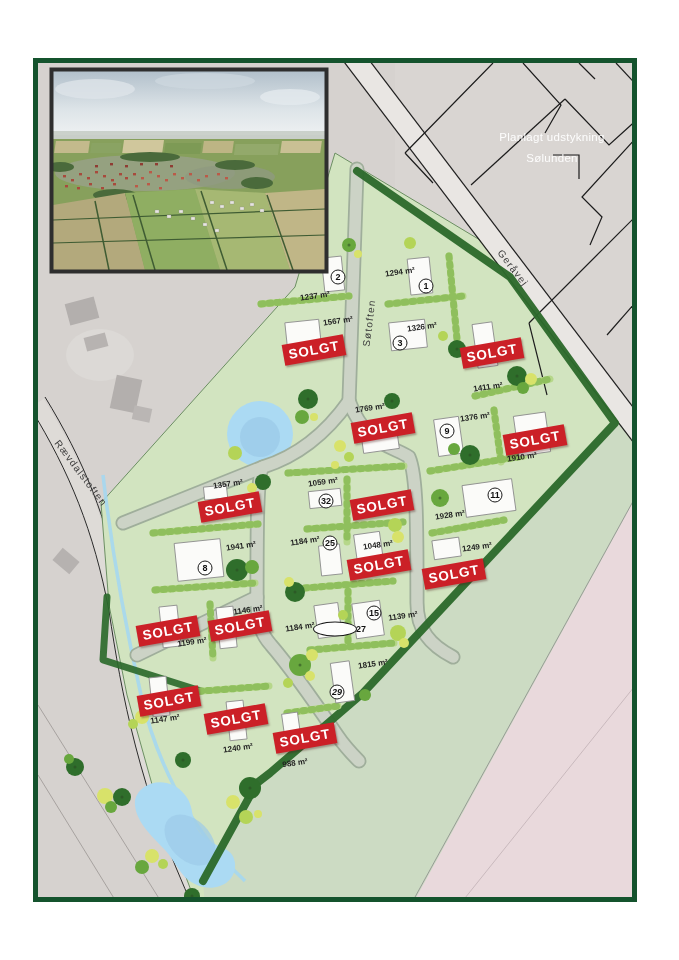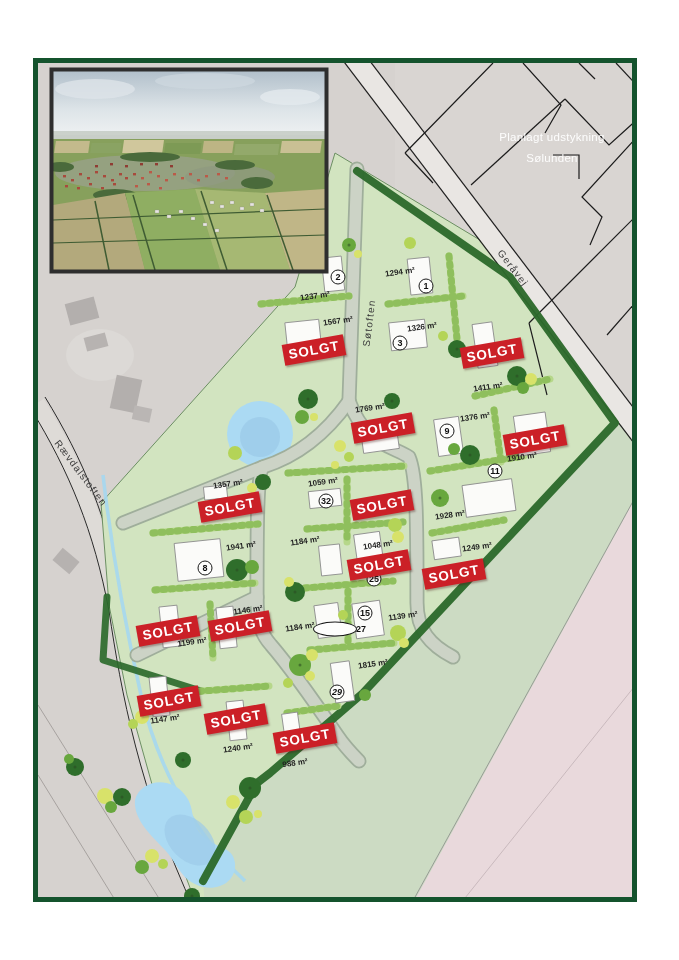--- a/index.html
+++ b/index.html
@@ -377,29 +377,29 @@
       <div class="lot-num" style="left: 388px; top: 223px; transform: translate(-50%, -50%) rotate(0deg);">1</div>
       <div class="area-label" style="left: 277px; top: 233px; transform: translate(-50%, -50%) rotate(-8deg);">1237 m²</div>
       <div class="lot-num" style="left: 300px; top: 214px; transform: translate(-50%, -50%) rotate(0deg);">2</div>
       <div class="area-label" style="left: 384px; top: 264px; transform: translate(-50%, -50%) rotate(-8deg);">1326 m²</div>
       <div class="lot-num" style="left: 362px; top: 280px; transform: translate(-50%, -50%) rotate(0deg);">3</div>
       <div class="area-label" style="left: 203px; top: 483px; transform: translate(-50%, -50%) rotate(-8deg);">1941 m²</div>
       <div class="lot-num" style="left: 167px; top: 505px; transform: translate(-50%, -50%) rotate(0deg);">8</div>
       <div class="area-label" style="left: 437px; top: 354px; transform: translate(-50%, -50%) rotate(-8deg);">1376 m²</div>
       <div class="lot-num" style="left: 409px; top: 368px; transform: translate(-50%, -50%) rotate(0deg);">9</div>
       <div class="area-label" style="left: 412px; top: 452px; transform: translate(-50%, -50%) rotate(-8deg);">1928 m²</div>
-      <div class="lot-num" style="left: 457px; top: 408px; transform: translate(-50%, -50%) rotate(0deg);">11</div>
+      <div class="lot-num" style="left: 457px; top: 432px; transform: translate(-50%, -50%) rotate(0deg);">11</div>
       <div class="area-label" style="left: 439px; top: 484px; transform: translate(-50%, -50%) rotate(-8deg);">1249 m²</div>
       <div class="lot-num" style="left: 407px; top: 488px; transform: translate(-50%, -50%) rotate(0deg); margin-top: 23px;">13</div>
       <div class="area-label" style="left: 365px; top: 553px; transform: translate(-50%, -50%) rotate(-8deg);">1139 m²</div>
-      <div class="lot-num" style="left: 327px; top: 550px; transform: translate(-50%, -50%) rotate(0deg); text-align: center;">15</div>
+      <div class="lot-num" style="left: 336px; top: 550px; transform: translate(-50%, -50%) rotate(0deg); text-align: center;">15</div>
       <div class="area-label" style="left: 285px; top: 419px; transform: translate(-50%, -50%) rotate(-8deg);">1059 m²</div>
       <div class="lot-num" style="left: 288px; top: 438px; transform: translate(-50%, -50%) rotate(0deg);">32</div>
       <div class="area-label" style="left: 267px; top: 478px; transform: translate(-50%, -50%) rotate(-8deg);">1184 m²</div>
-      <div class="lot-num" style="left: 292px; top: 516px; transform: translate(-50%, -50%) rotate(0deg); margin-left: 44px;">25</div>
+      <div class="lot-num" style="left: 292px; top: 480px; transform: translate(-50%, -50%) rotate(0deg);">25</div>
       <div class="area-label" style="left: 262px; top: 564px; transform: translate(-50%, -50%) rotate(-8deg);">1184 m²</div>
       <div class="lot-num" style="left: 297px; top: 566px; transform: translate(-50%, -50%) rotate(0deg); padding-left: 42px;">27</div>
       <div class="area-label" style="left: 335px; top: 601px; transform: translate(-50%, -50%) rotate(-8deg);">1815 m²</div>
       <div class="lot-num" style="left: 299px; top: 629px; transform: translate(-50%, -50%) rotate(0deg); font-style: italic;">29</div>
       <div class="area-label" style="left: 300px; top: 258px; transform: translate(-50%, -50%) rotate(-8deg);">1567 m²</div>
       <div class="area-label" style="left: 450px; top: 324px; transform: translate(-50%, -50%) rotate(-8deg);">1411 m²</div>
       <div class="area-label" style="left: 332px; top: 345px; transform: translate(-50%, -50%) rotate(-8deg);">1769 m²</div>
       <div class="area-label" style="left: 484px; top: 394px; transform: translate(-50%, -50%) rotate(-8deg);">1910 m²</div>
       <div class="area-label" style="left: 190px; top: 421px; transform: translate(-50%, -50%) rotate(-8deg);">1357 m²</div>
       <div class="area-label" style="left: 340px; top: 482px; transform: translate(-50%, -50%) rotate(-8deg);">1048 m²</div>

